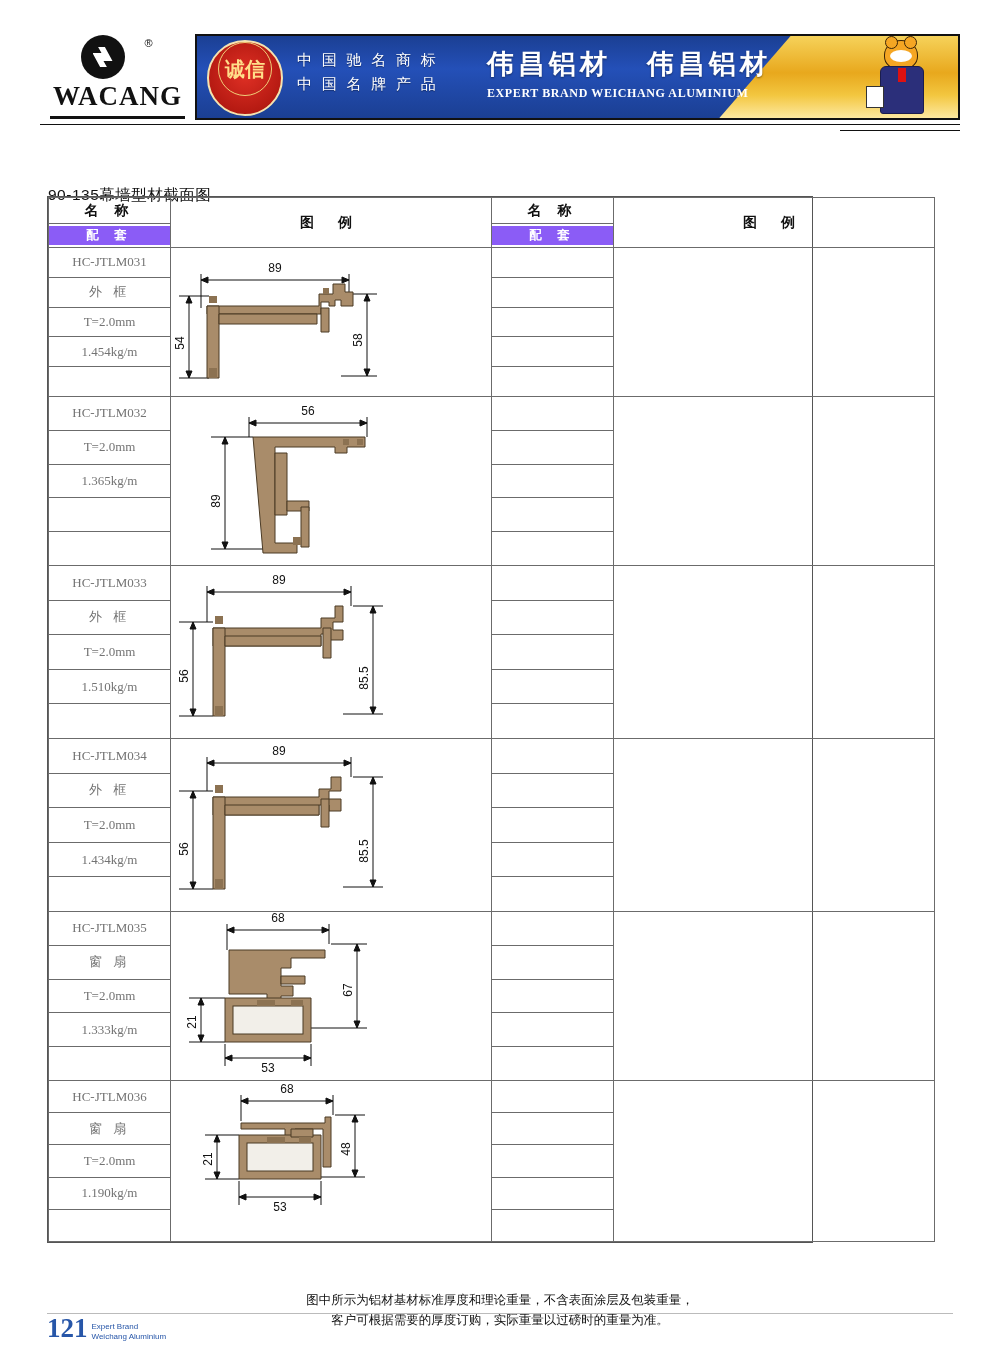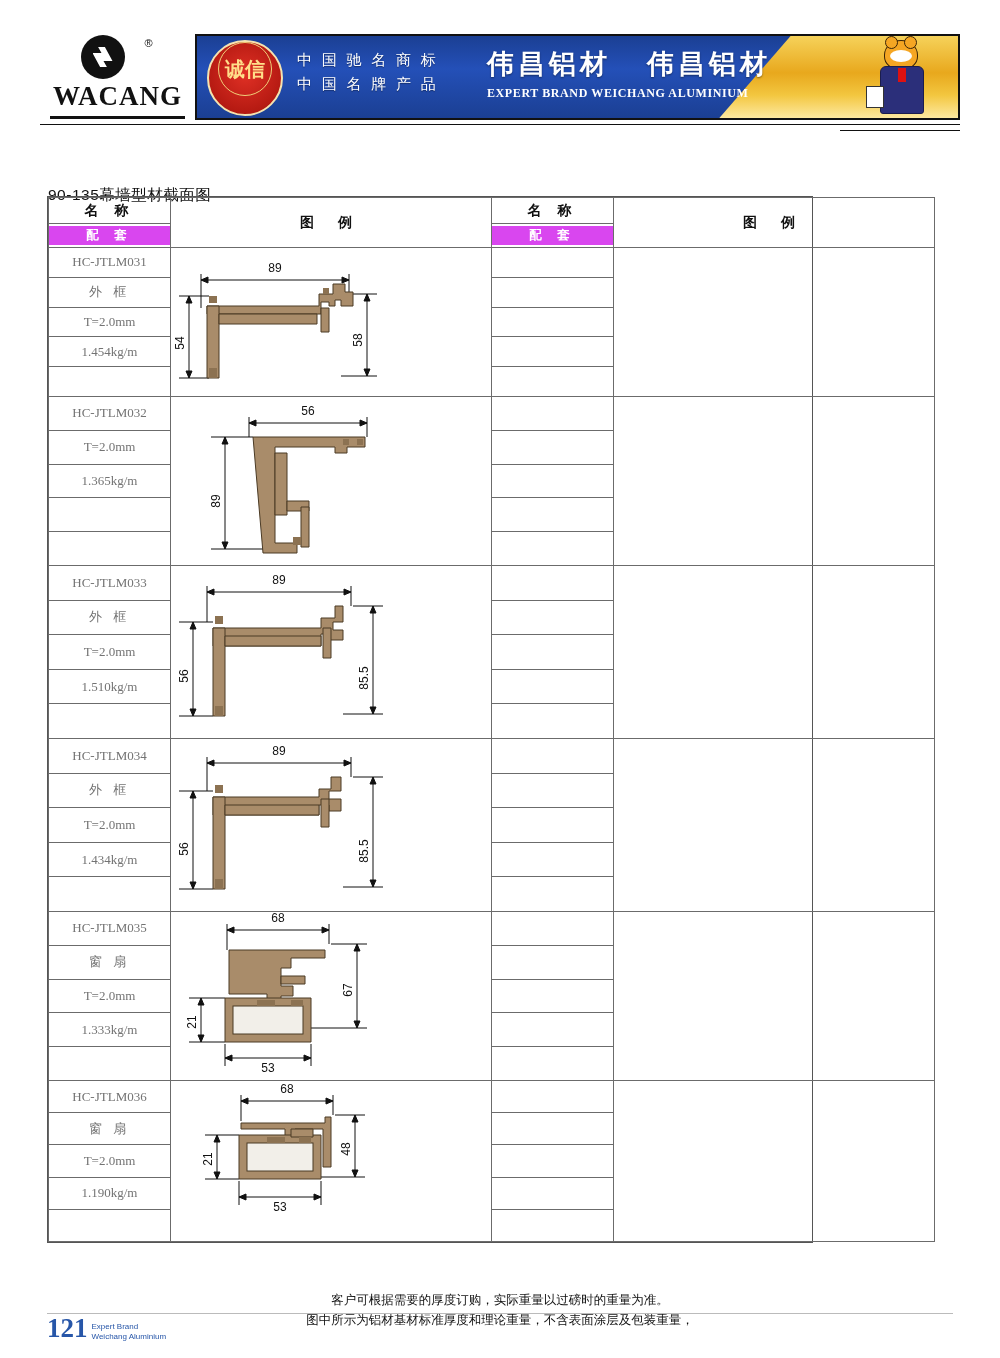--- a/index.html
+++ b/index.html
@@ -228,21 +228,21 @@
     letter-spacing: 10px;
     color: #111;
   }
   .hdr-sub {
     height: 24px;
     text-align: center;
     padding: 0 10px;
   }
   .hdr-sub .pill {
     display: block;
-    background: #d946ef;
+    background: #8b5cf6;
     color: #fff;
     font-size: 12.5px;
     letter-spacing: 6px;
     font-weight: bold;
     line-height: 19px;
     text-align: center;
   }
 
   .cell-code, .cell-type, .cell-thk, .cell-wt {
     text-align: center;
@@ -746,22 +746,22 @@
         <tr>
           <td class="cell-blank"></td>
           <td class="cell-blank"></td>
         </tr>
 
       </tbody>
     </table>
   </div>
 
   <div class="note">
+    <div>图中所示为铝材基材标准厚度和理论重量，不含表面涂层及包装重量，</div>
     <div>客户可根据需要的厚度订购，实际重量以过磅时的重量为准。</div>
-    <div>图中所示为铝材基材标准厚度和理论重量，不含表面涂层及包装重量，</div>
   </div>
 
   <div class="footrule"></div>
 
   <div class="pagebar">
     <span class="pageno">121</span>
     <span class="pagelabel">
       <span>Expert Brand</span><br>
       <span>Weichang Aluminium</span>
     </span>

